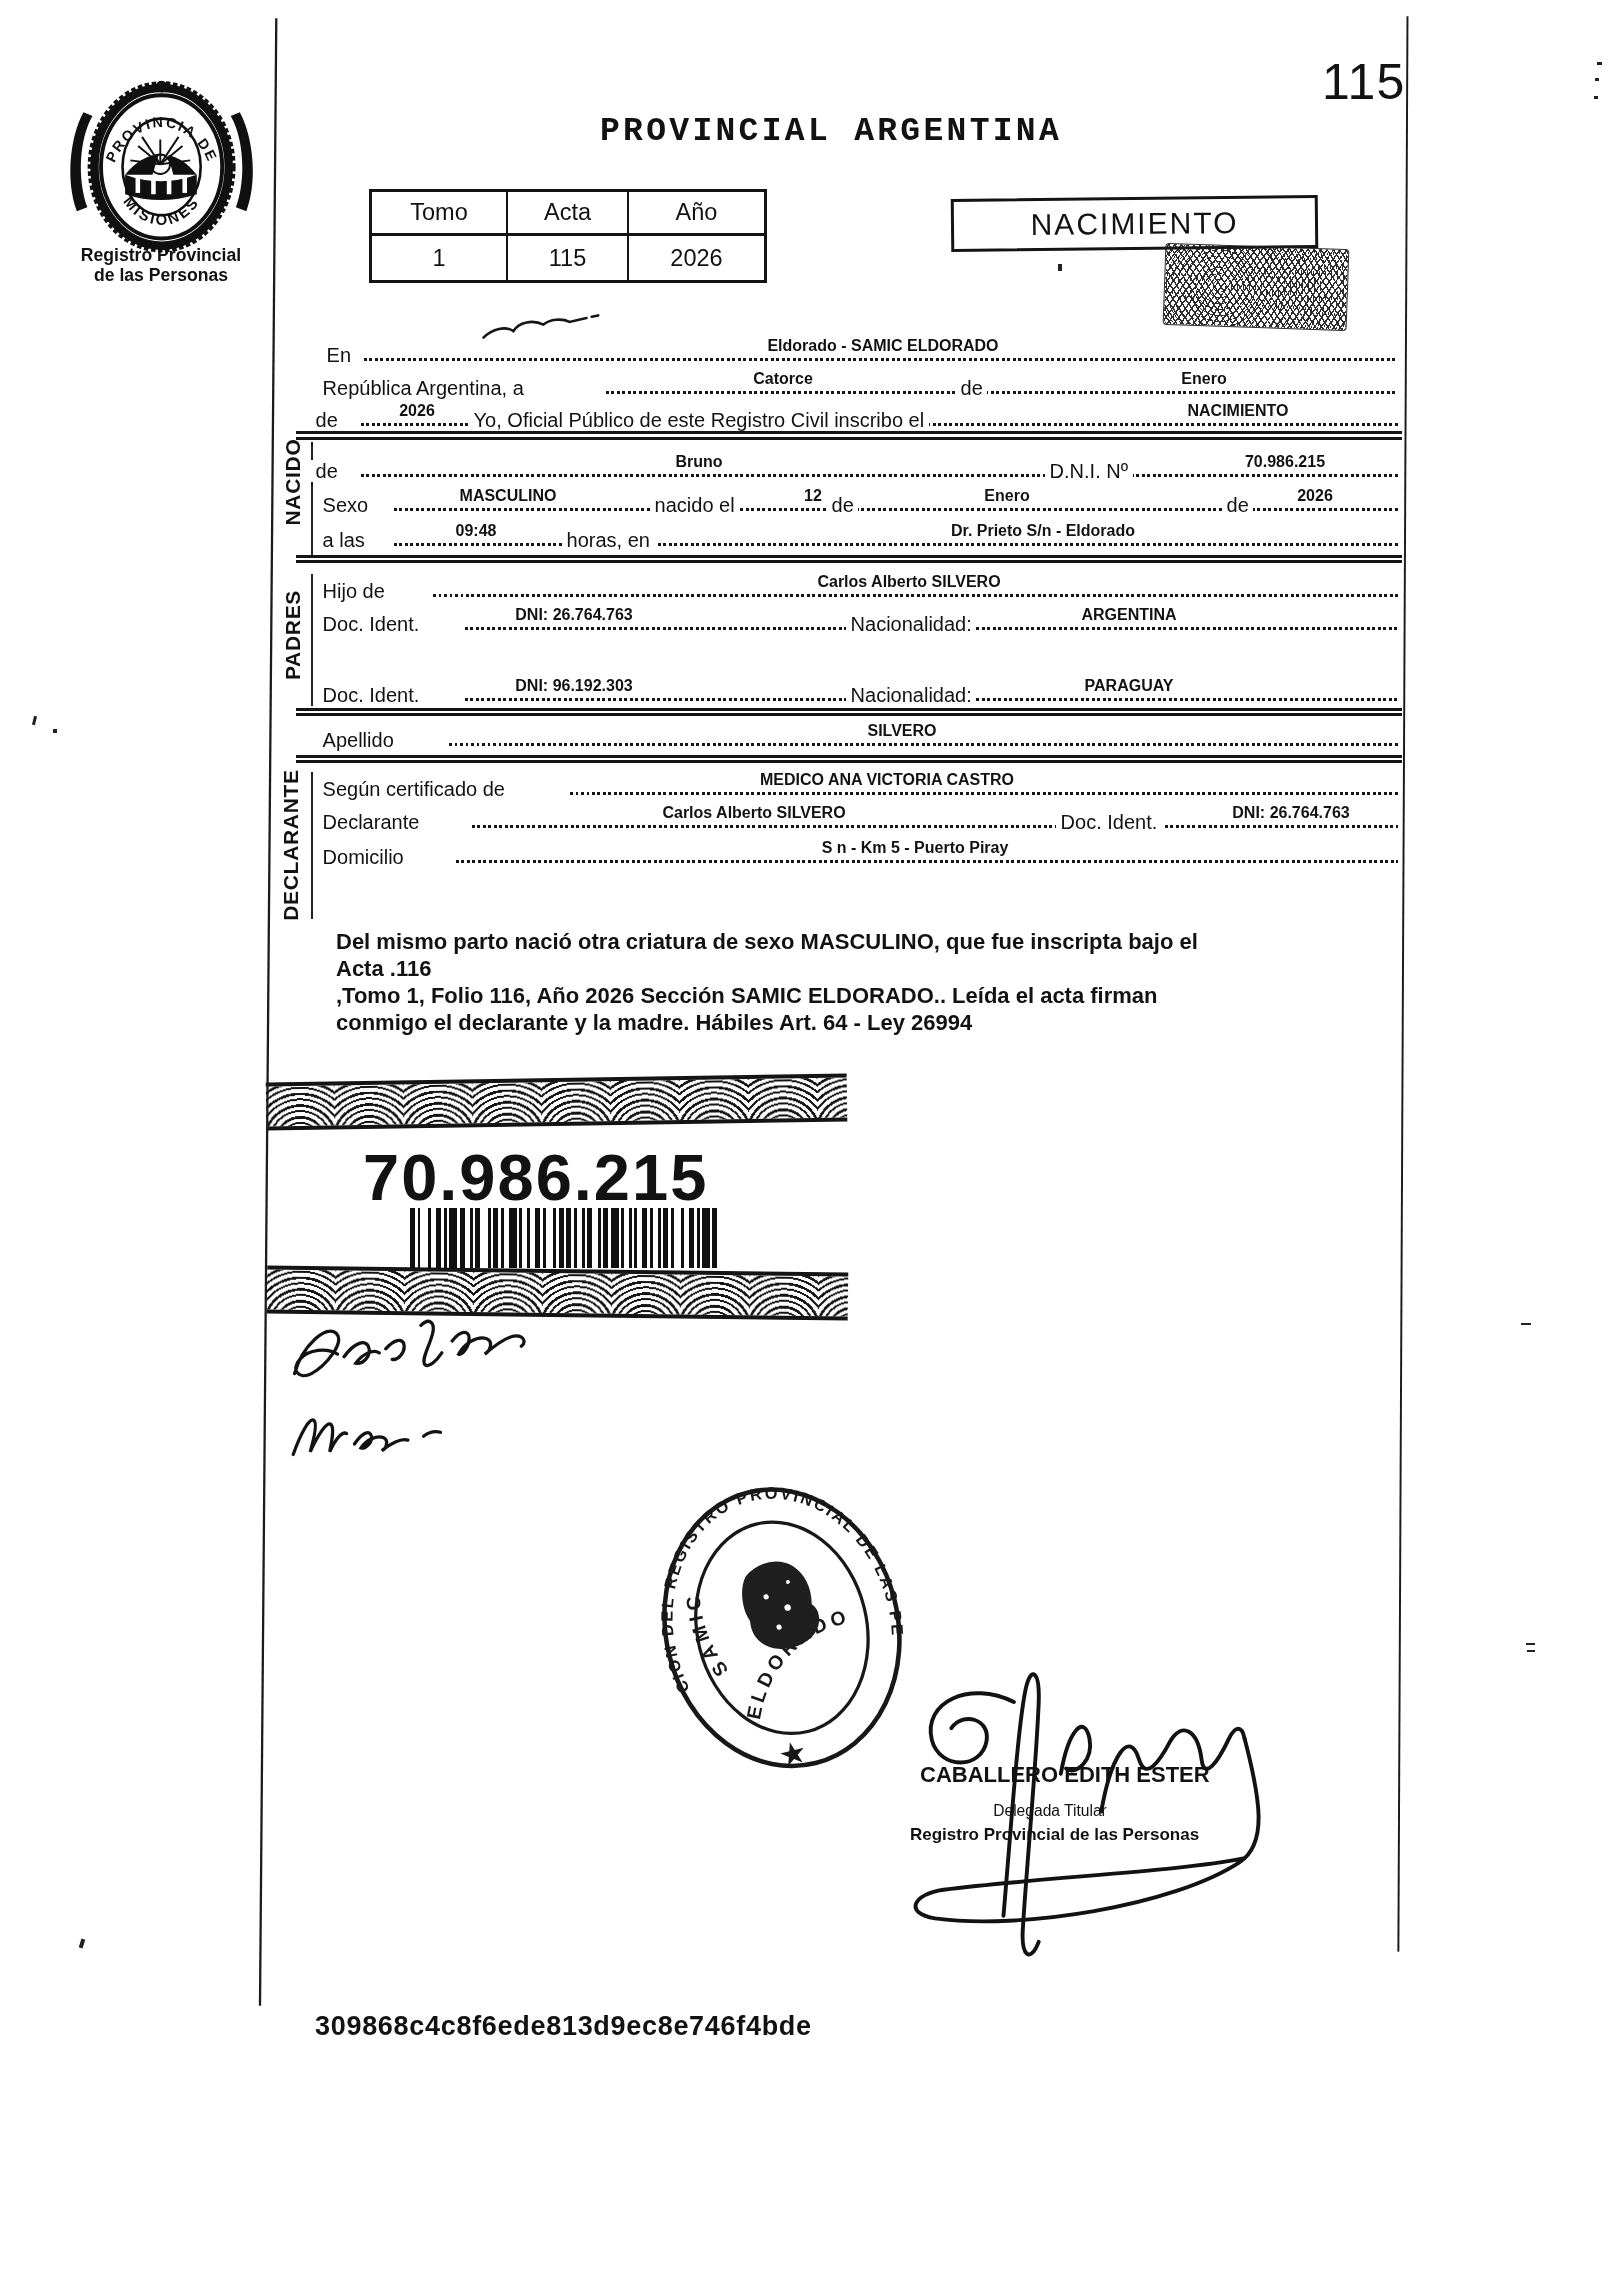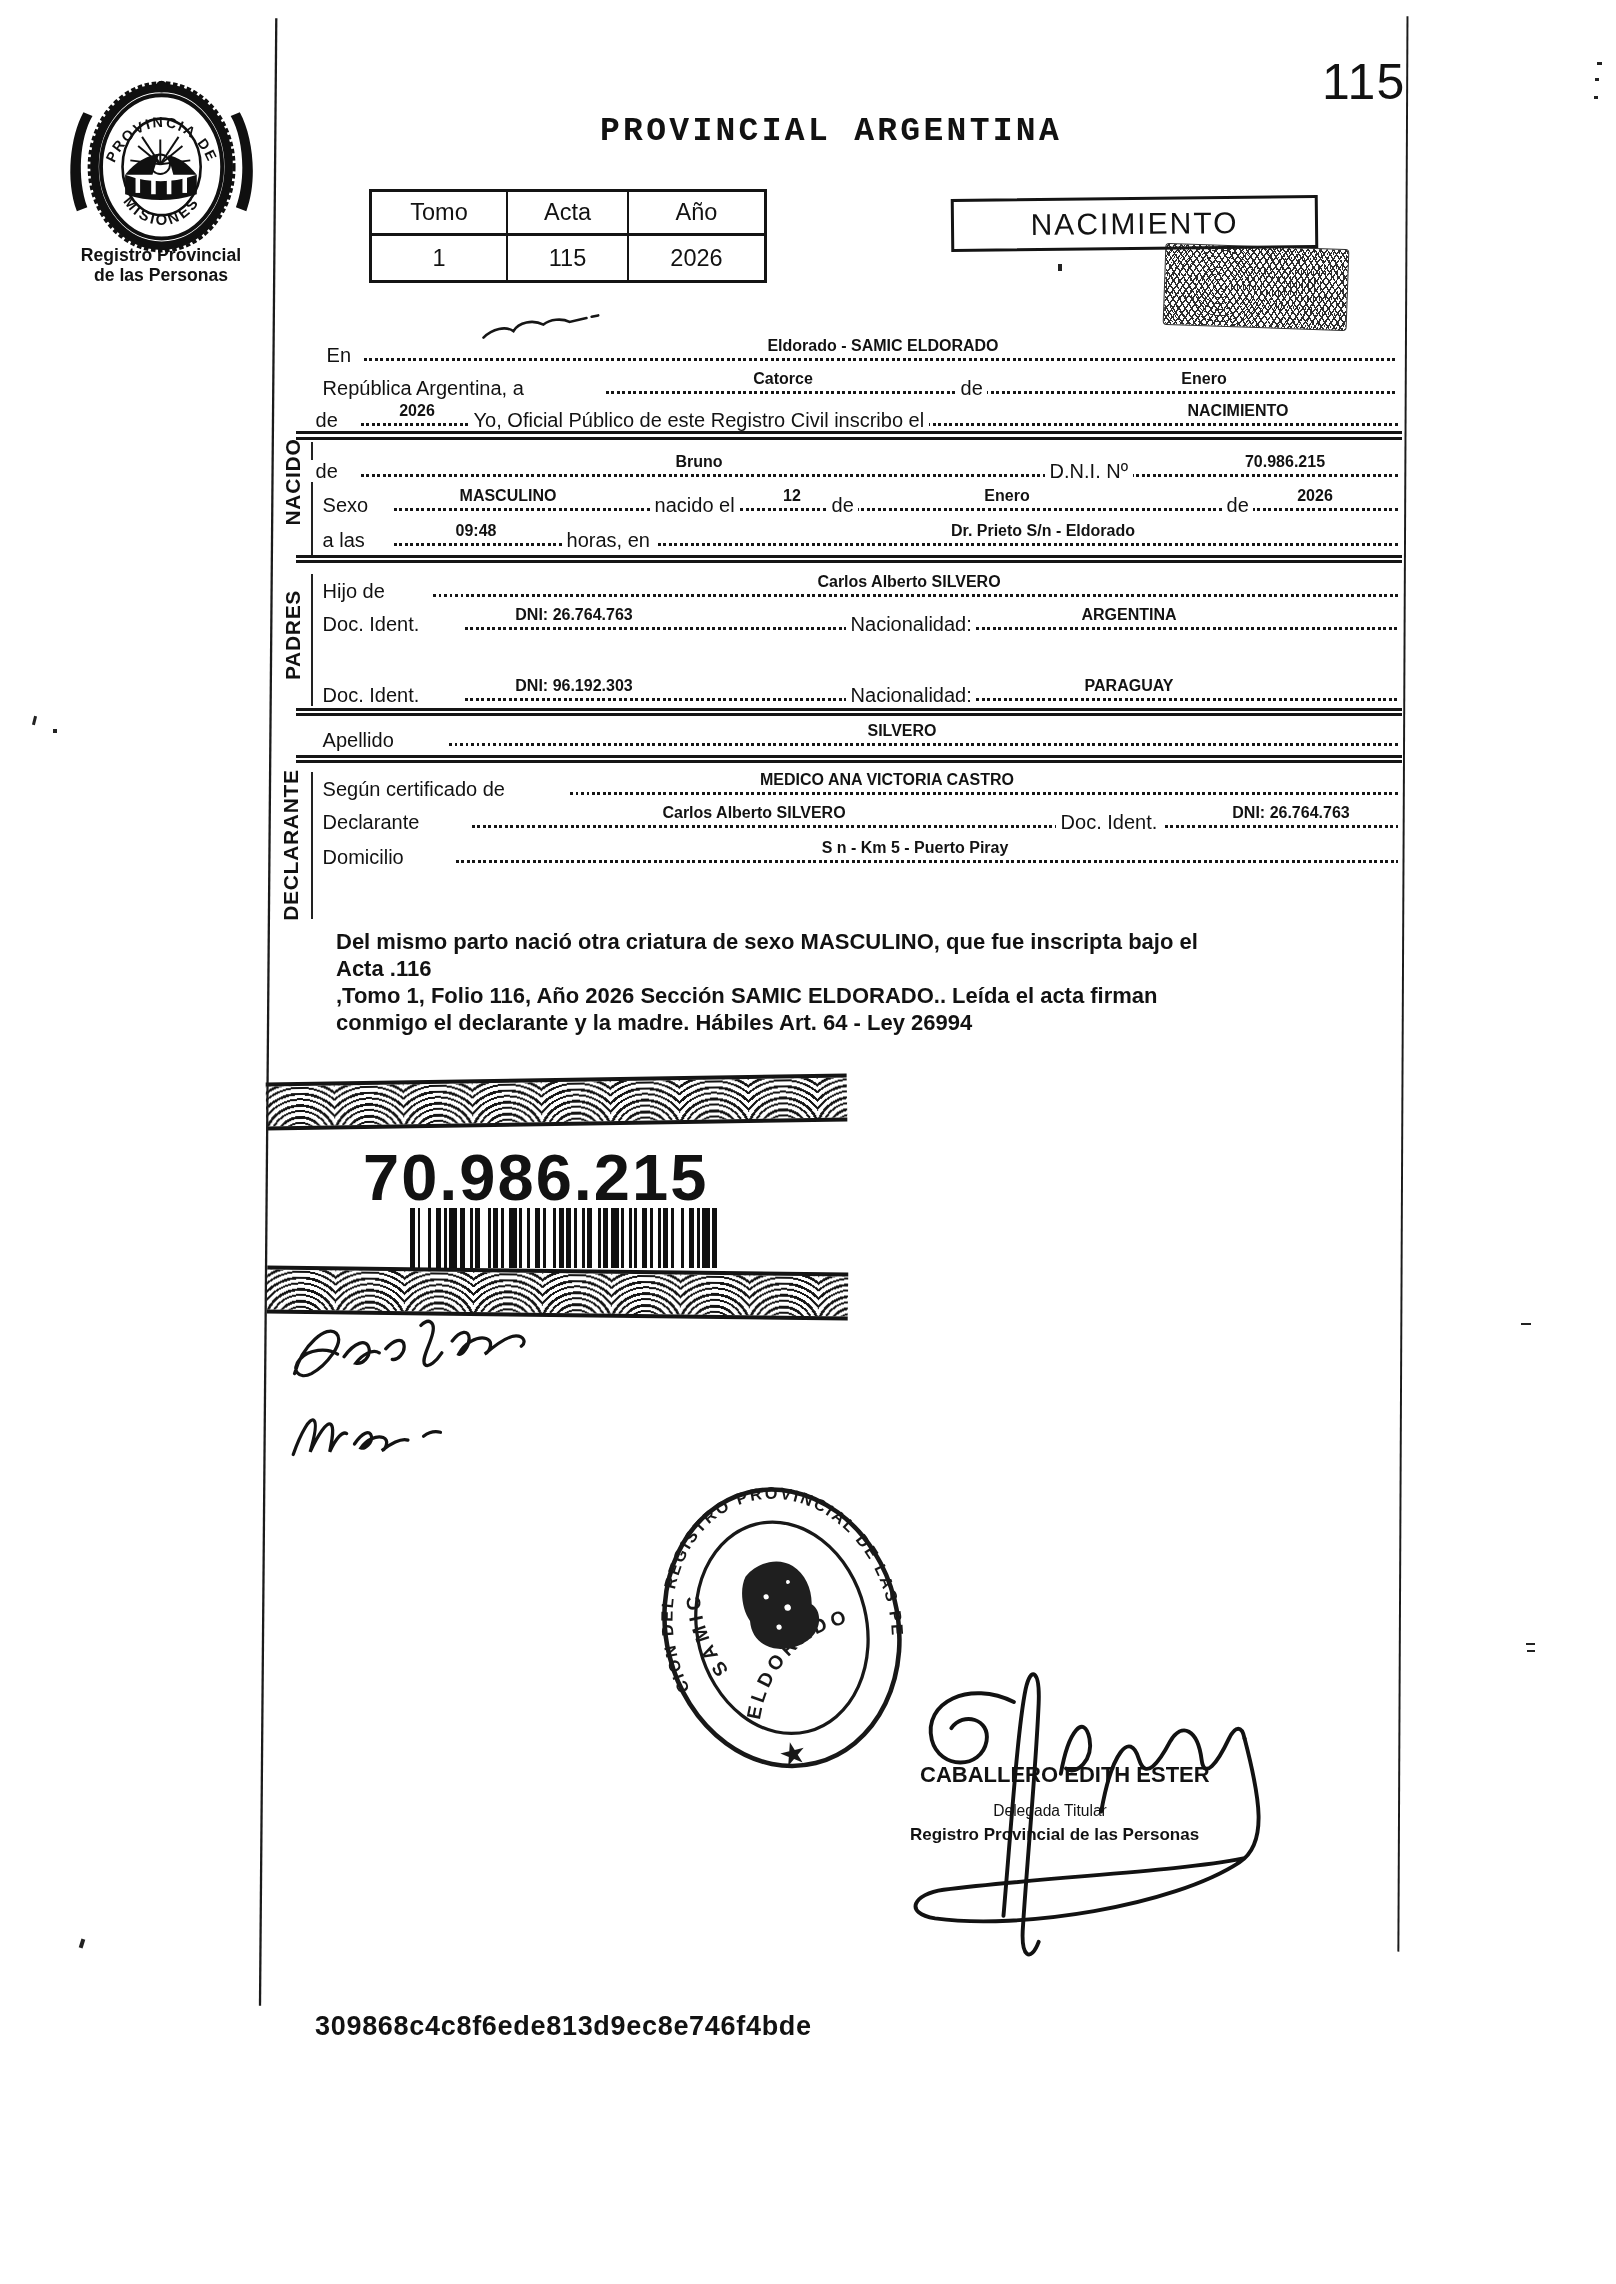--- a/index.html
+++ b/index.html
@@ -125,21 +125,21 @@
     <span class="val" style="left:403px">Bruno</span>
     <span class="lbl" style="left:749px">D.N.I. Nº</span>
     <span class="val" style="left:989px">70.986.215</span>
   </div>
 
   <div class="row" style="top:473px">
     <span class="dots" style="left:98px"></span>
     <span class="lbl" style="left:22px">Sexo</span>
     <span class="val" style="left:212px">MASCULINO</span>
     <span class="lbl" style="left:354px">nacido el</span>
-    <span class="val" style="left:496px">12</span>
+    <span class="val" style="left:517px">12</span>
     <span class="lbl" style="left:531px">de</span>
     <span class="val" style="left:711px">Enero</span>
     <span class="lbl" style="left:926px">de</span>
     <span class="val" style="left:1019px">2026</span>
   </div>
 
   <div class="row" style="top:508px">
     <span class="dots" style="left:98px"></span>
     <span class="lbl" style="left:22px">a las</span>
     <span class="val" style="left:180px">09:48</span>

